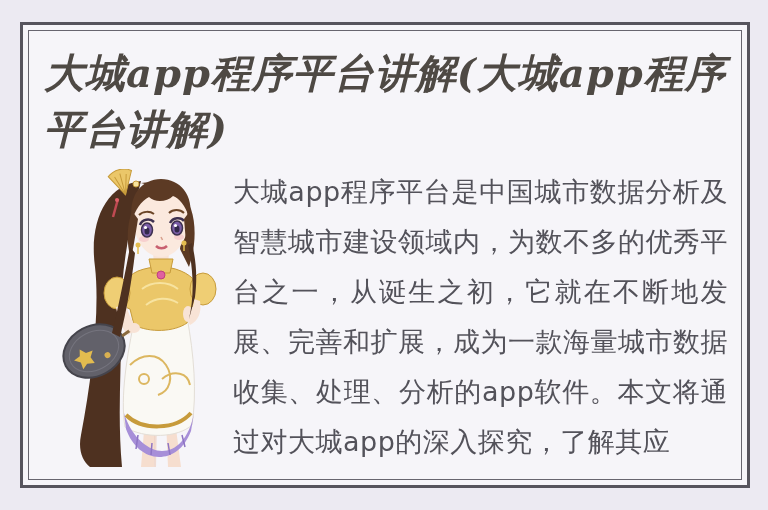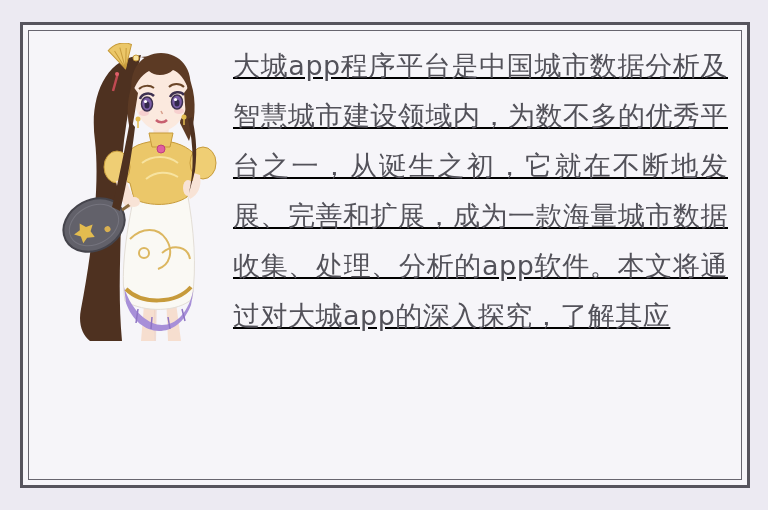--- a/index.html
+++ b/index.html
@@ -27,41 +27,42 @@
   .title {
     margin: 14px 2px 0 2px;
     font-family: "DejaVu Serif", "Liberation Serif", serif;
     font-style: italic;
     font-weight: 700;
     font-size: 40px;
     line-height: 56px;
     letter-spacing: 1px;
     color: #4E4944;
   }
-  .content { margin-top: 10px; text-decoration: underline; }
+  .content { margin-top: 10px; }
   .illustration {
     float: left;
     width: 183px;
     height: 298px;
     margin: 2px 8px 0 0;
   }
   .illustration svg { display: block; width: 100%; height: 100%; }
   .body-text {
     font-size: 27px;
     line-height: 50px;
     letter-spacing: 0.5px;
     color: #53525A;
     text-align: justify;
   }
 </style>
 </head>
 <body>
 
 <div class="frame">
   <div class="inner">
+    <h1 class="title">大城app程序平台讲解(大城app程序平台讲解)</h1>
     <div class="content">
       <div class="illustration">
         <svg viewBox="0 0 183 298" xmlns="http://www.w3.org/2000/svg" role="img" aria-label="古风少女手持团扇插画 anime girl holding round fan">
 
           <path fill="#4E3120" d="M99,12 C63,16 47,54 53,98 C58,142 50,208 39,266 C36,280 40,292 48,298 L80,298 C75,244 80,196 79,146 C79,103 87,57 99,12 Z"></path>
           <path fill="#5C3A24" d="M99,14 C120,10 142,20 149,40 C155,58 153,80 147,98 L138,80 C141,62 138,44 128,32 C119,22 109,16 99,14 Z"></path>
 
           <path fill="#F6DECF" d="M103,250 L99,298 L112,298 L113,252 Z"></path>
           <path fill="#F6DECF" d="M124,252 L126,298 L139,298 L133,252 Z"></path>
           <path fill="#EDC9B8" d="M112,252 L112,298 L114,298 L115,252 Z" opacity="0.6"></path>

